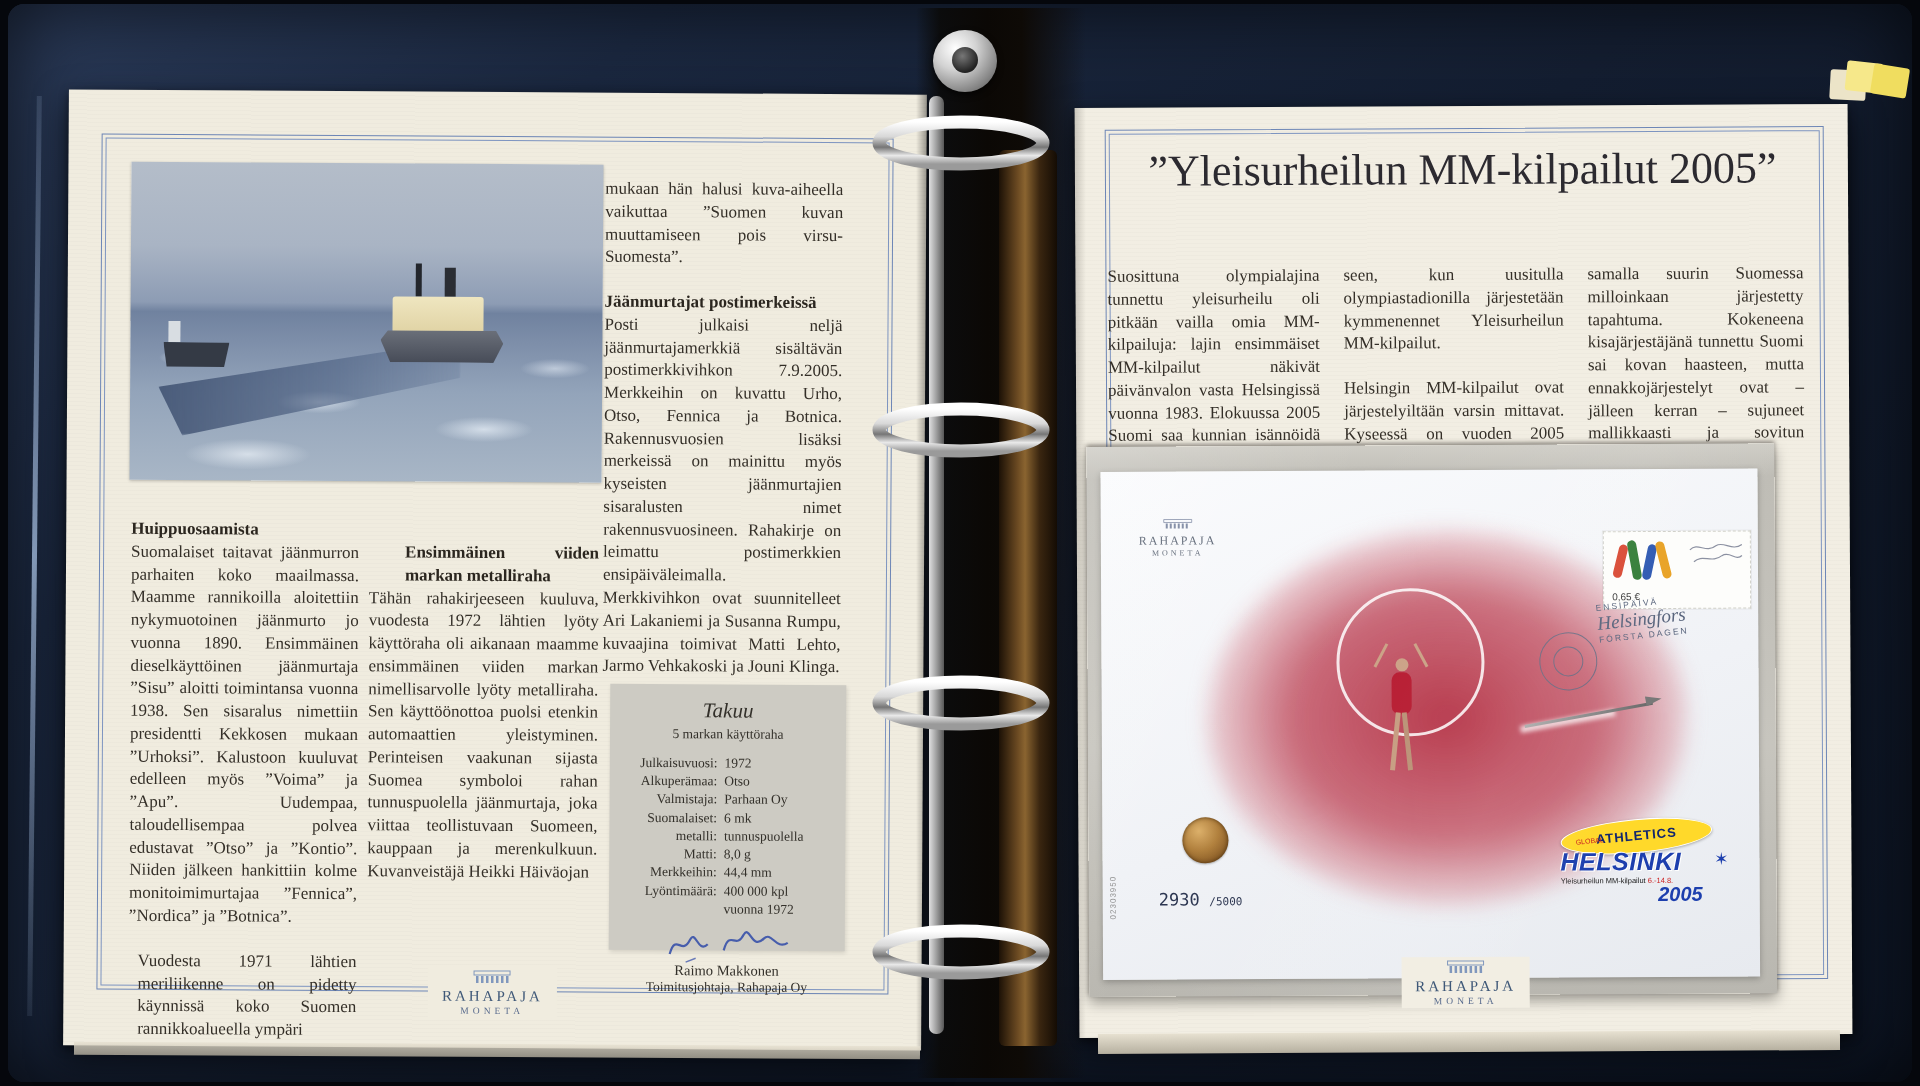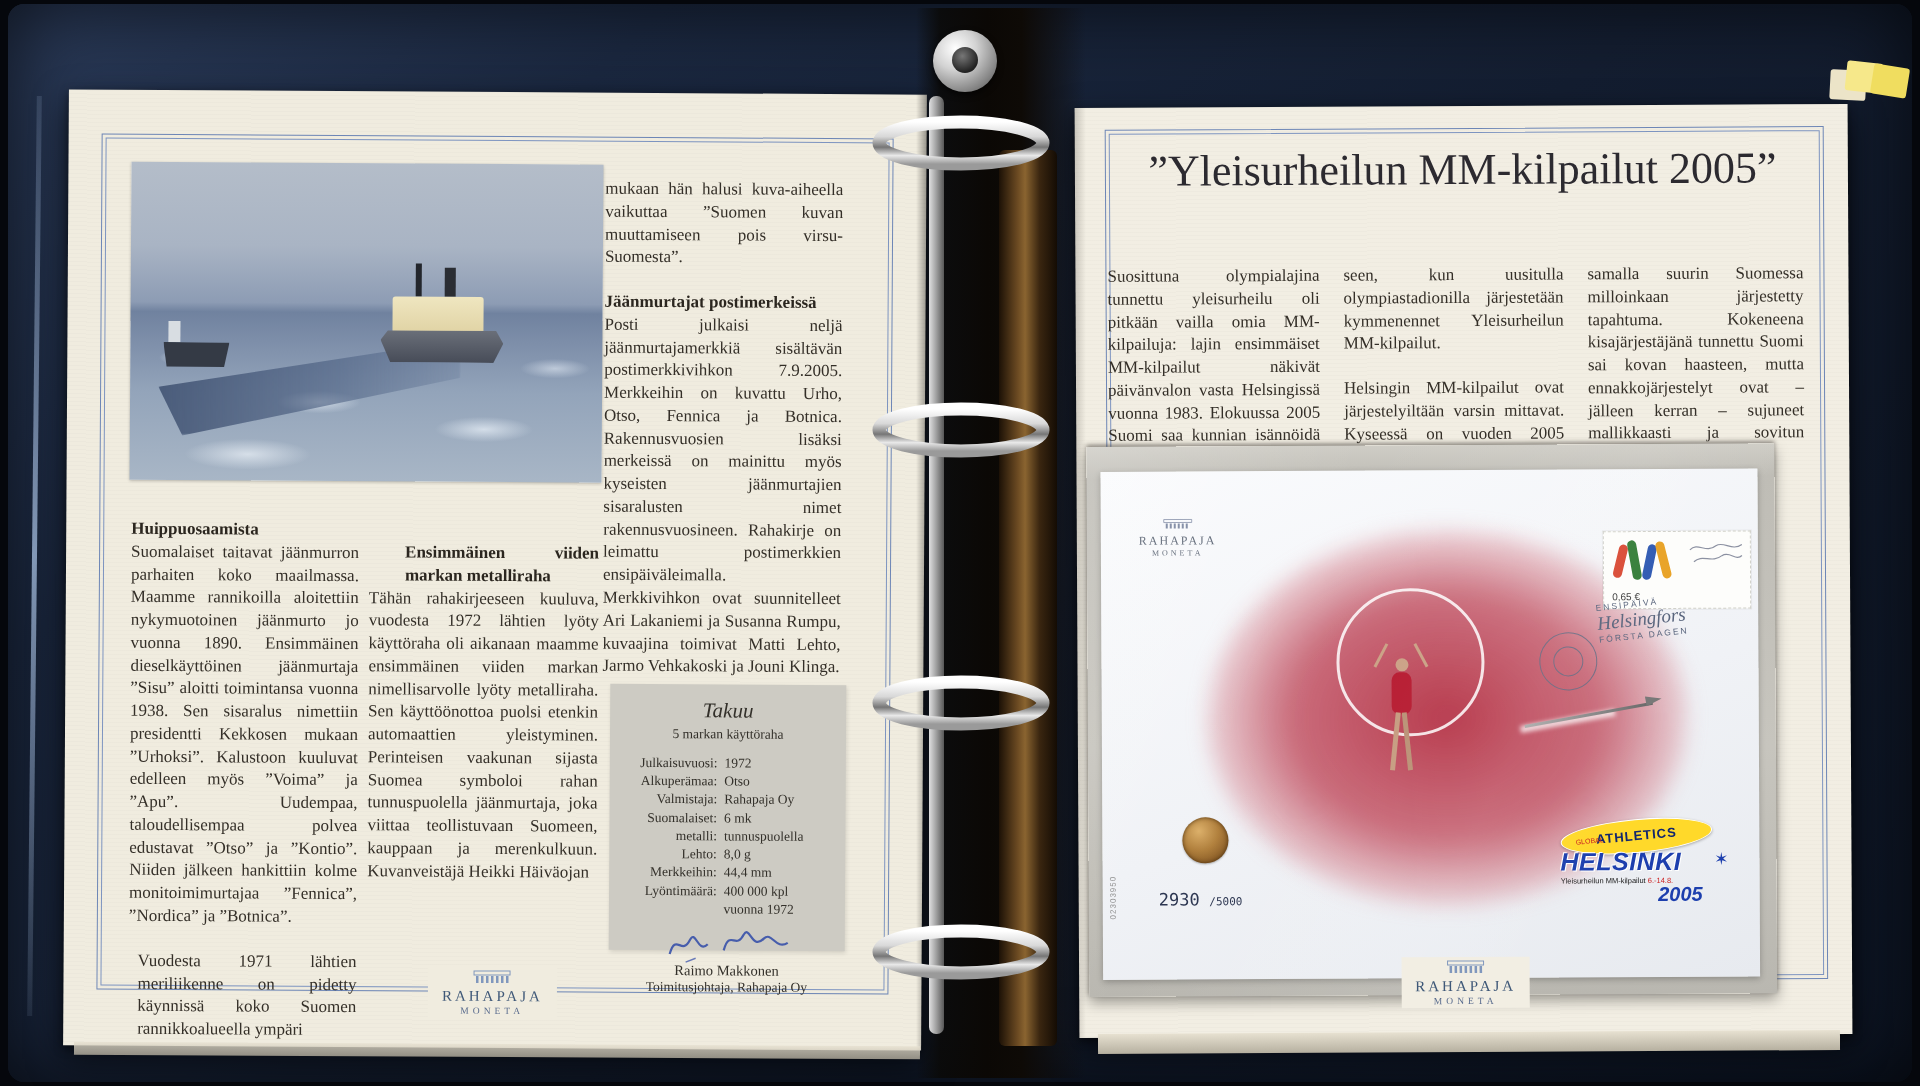--- a/index.html
+++ b/index.html
@@ -156,32 +156,32 @@
       <div class="trow">
           <span class="tl">Julkaisuvuosi:</span>
           <span class="tv">1972</span>
         </div>
       <div class="trow">
           <span class="tl">Alkuperämaa:</span>
           <span class="tv">Otso</span>
         </div>
       <div class="trow">
           <span class="tl">Valmistaja:</span>
-          <span class="tv">Rahapaja Oy</span>
+          <span class="tv">Parhaan Oy</span>
         </div>
       <div class="trow">
           <span class="tl">Suomalaiset:</span>
           <span class="tv">6 mk</span>
         </div>
       <div class="trow">
           <span class="tl">metalli:</span>
           <span class="tv">tunnuspuolella</span>
         </div>
       <div class="trow">
-          <span class="tl">Lehto:</span>
+          <span class="tl">Matti:</span>
           <span class="tv">8,0 g</span>
         </div>
       <div class="trow">
           <span class="tl">Merkkeihin:</span>
           <span class="tv">44,4 mm</span>
         </div>
       <div class="trow">
           <span class="tl">Lyöntimäärä:</span>
           <span class="tv">400 000 kpl</span>
         </div>

